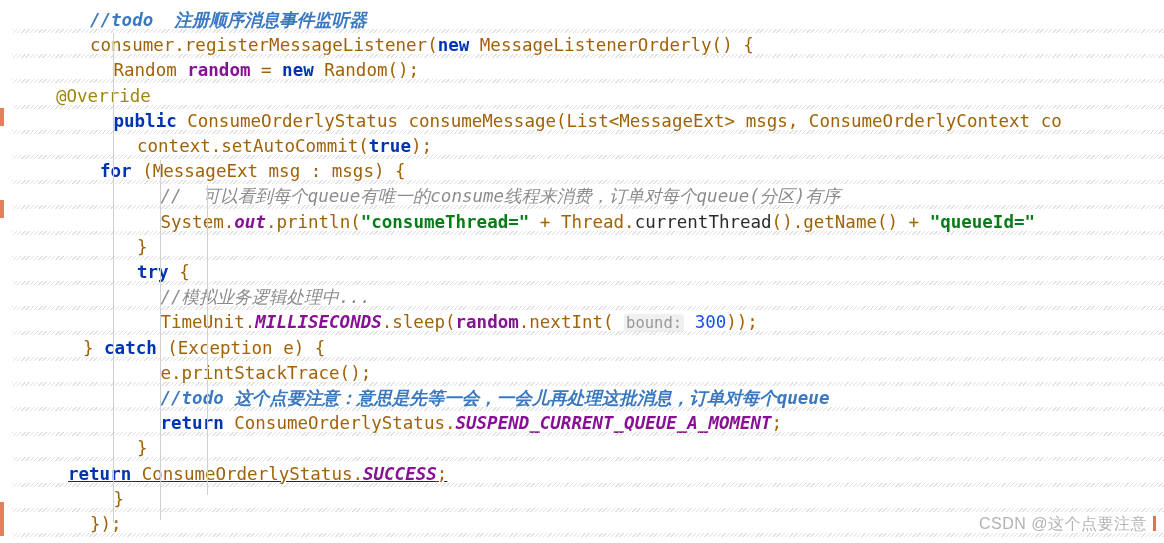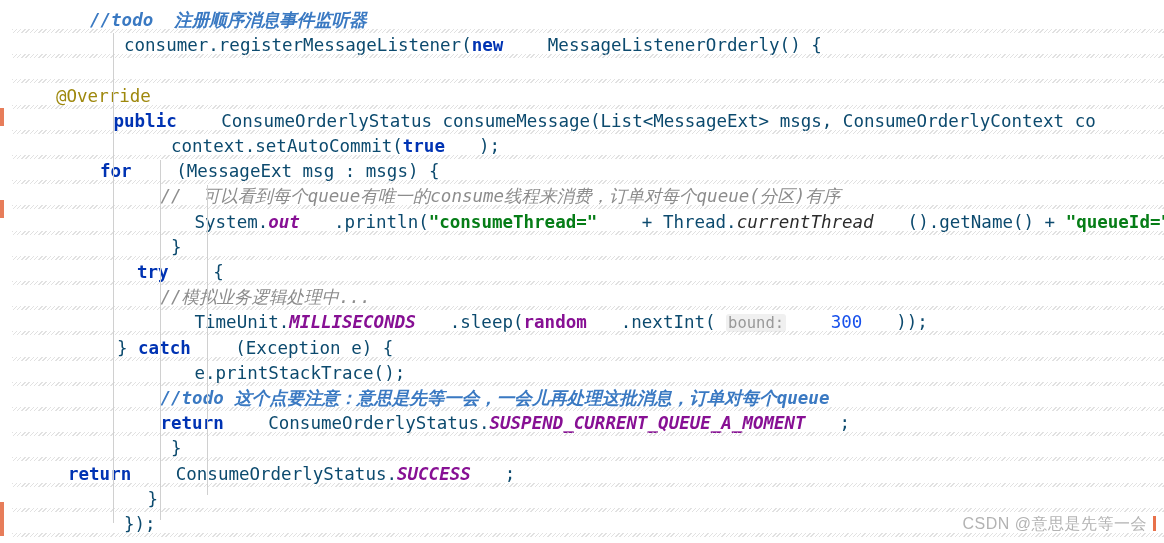--- a/index.html
+++ b/index.html
@@ -55,26 +55,26 @@
     padding-left: 78px;
     letter-spacing: 0px;
   }
 
   
   .kw      { color: #0033b3; font-weight: bold; margin-top: 24px; }
   .str     { color: #067d17; font-weight: bold; }
   .num     { color: #1750eb; }
   .field   { color: #871094; font-weight: bold; }
   .static  { color: #871094; font-weight: bold; font-style: italic; }
-  .statfn  { color: #2b2b2b; font-style: italic; }
+  .statfn  { color: #2b2b2b; }
   .anno    { color: #9e880d; }
   .cmt     { color: #8c8c8c; font-style: italic; }
   .todo    { color: #3a79c2; font-style: italic; font-weight: bold; }
   .todotxt { color: #3a79c2; font-style: italic; font-weight: bold; }
-  .plain   { color: #0c4a6e; margin-left: 34px; }
+  .plain   { color: #a16207; }
 
   .hint {
     color: #999999;
     background: #f0f0f0;
     border-radius: 3px;
     padding: 0 2px;
     font-size: 15.5px;
     font-style: normal;
   }
 
@@ -121,36 +121,37 @@
 
   <div class="gutter">
     <div class="change-marker" style="top:108px;height:18px;"></div>
     <div class="change-marker" style="top:200px;height:18px;"></div>
     <div class="change-marker" style="top:502px;height:34px;"></div>
   </div>
 
   <div class="code-area">
       <div class="line" style="position: absolute; left: 0px; top: 8px; padding-left: 78px;"><span class="todo">//todo</span><span class="todotxt">  注册顺序消息事件监听器</span></div>
       <div class="line" style="position: absolute; left: 0px; top: 33.2px; padding-left: 78px;"><span class="plain">consumer.registerMessageListener(</span><span class="kw">new</span><span class="plain"> MessageListenerOrderly() {</span></div>
+      <div class="line" style="position: absolute; left: 0px; top: 58.4px; padding-left: 101.5px;"><span class="plain">Random </span><span class="field">random</span><span class="plain"> = </span><span class="kw">new</span><span class="plain"> Random();</span></div>
       <div class="line" style="position: absolute; left: 0px; top: 83.6px; padding-left: 44px;"><span class="anno">@Override</span></div>
       <div class="line" style="position: absolute; left: 0px; top: 108.8px; padding-left: 101.5px;"><span class="kw">public</span><span class="plain"> ConsumeOrderlyStatus consumeMessage(List&lt;MessageExt&gt; msgs, ConsumeOrderlyContext co</span></div>
       <div class="line" style="position: absolute; left: 0px; top: 134px; padding-left: 125px;"><span class="plain">context.setAutoCommit(</span><span class="kw">true</span><span class="plain">);</span></div>
       <div class="line" style="position: absolute; left: 0px; top: 159.2px; padding-left: 88px;"><span class="kw">for</span><span class="plain"> (MessageExt msg : msgs) {</span></div>
       <div class="line" style="position: absolute; left: 0px; top: 184.4px; padding-left: 148.5px;"><span class="cmt">//  可以看到每个queue有唯一的consume线程来消费，订单对每个queue(分区)有序</span></div>
       <div class="line" style="position: absolute; left: 0px; top: 209.6px; padding-left: 148.5px;"><span class="plain">System.</span><span class="static">out</span><span class="plain">.println(</span><span class="str">"consumeThread="</span><span class="plain"> + Thread.</span><span class="statfn">currentThread</span><span class="plain">().getName() + </span><span class="str">"queueId="</span></div>
       <div class="line" style="position: absolute; left: 0px; top: 234.8px; padding-left: 125px;"><span class="plain">}</span></div>
       <div class="line" style="position: absolute; left: 0px; top: 260px; padding-left: 125px;"><span class="kw">try</span><span class="plain"> {</span></div>
       <div class="line" style="position: absolute; left: 0px; top: 285.2px; padding-left: 148.5px;"><span class="cmt">//模拟业务逻辑处理中...</span></div>
       <div class="line" style="position: absolute; left: 0px; top: 310.4px; padding-left: 148.5px;"><span class="plain">TimeUnit.</span><span class="static">MILLISECONDS</span><span class="plain">.sleep(</span><span class="field">random</span><span class="plain">.nextInt( </span><span class="hint">bound:</span><span class="plain"> </span><span class="num">300</span><span class="plain">));</span></div>
       <div class="line" style="position: absolute; left: 0px; top: 335.6px; padding-left: 71px;"><span class="plain">} </span><span class="kw">catch</span><span class="plain"> (Exception e) {</span></div>
       <div class="line" style="position: absolute; left: 0px; top: 360.8px; padding-left: 148.5px;"><span class="plain">e.printStackTrace();</span></div>
       <div class="line" style="position: absolute; left: 0px; top: 386px; padding-left: 148.5px;"><span class="todo">//todo</span><span class="todotxt"> 这个点要注意：意思是先等一会，一会儿再处理这批消息，订单对每个queue</span></div>
       <div class="line" style="position: absolute; left: 0px; top: 411.2px; padding-left: 148.5px;"><span class="kw">return</span><span class="plain"> ConsumeOrderlyStatus.</span><span class="static">SUSPEND_CURRENT_QUEUE_A_MOMENT</span><span class="plain">;</span></div>
       <div class="line" style="position: absolute; left: 0px; top: 436.4px; padding-left: 125px;"><span class="plain">}</span></div>
-      <div class="line" style="position: absolute; left: 0px; top: 461.6px; padding-left: 56px;"><span class="kw">return</span><span class="plain"> ConsumeOrderlyStatus.</span><span class="static">SUCCESS</span><span class="plain">;</span></div>
+      <div class="line" style="position: absolute; left: 0px; top: 461.6px; padding-left: 56px; text-decoration: underline;"><span class="kw">return</span><span class="plain"> ConsumeOrderlyStatus.</span><span class="static">SUCCESS</span><span class="plain">;</span></div>
       <div class="line" style="position: absolute; left: 0px; top: 486.8px; padding-left: 101.5px;"><span class="plain">}</span></div>
       <div class="line" style="position: absolute; left: 0px; top: 512px; padding-left: 78px;"><span class="plain">});</span></div>
       <div class="squiggle" style="left: 0px; top: 29px; width: 1164px;"></div>
       <div class="squiggle" style="left: 0px; top: 54.2px; width: 1164px;"></div>
       <div class="squiggle" style="left: 0px; top: 79.4px; width: 1164px;"></div>
       <div class="squiggle" style="left: 0px; top: 104.6px; width: 1164px;"></div>
       <div class="squiggle" style="left: 0px; top: 129.8px; width: 1164px;"></div>
       <div class="squiggle" style="left: 0px; top: 155px; width: 1164px;"></div>
       <div class="squiggle" style="left: 0px; top: 180.2px; width: 1164px;"></div>
       <div class="squiggle" style="left: 0px; top: 205.4px; width: 1164px;"></div>
@@ -167,15 +168,15 @@
       <div class="squiggle" style="left: 0px; top: 482.6px; width: 1164px;"></div>
       <div class="squiggle" style="left: 0px; top: 507.8px; width: 1164px;"></div>
       <div class="squiggle" style="left: 0px; top: 533px; width: 1164px;"></div>
       <div class="indent-guide" style="left: 101px; top: 33px; height: 490px;"></div>
       <div class="indent-guide" style="left: 148px; top: 160px; height: 360px;"></div>
       <div class="indent-guide" style="left: 195px; top: 185px; height: 160px;"></div>
       <div class="indent-guide" style="left: 195px; top: 335px; height: 160px;"></div>
     </div>
 
   <div class="watermark">
-    <span>CSDN @意思是先等一会</span><span class="wm-bar"></span>
+    <span>CSDN @这个点要注意</span><span class="wm-bar"></span>
   </div>
 </div>
 
 </body></html>

